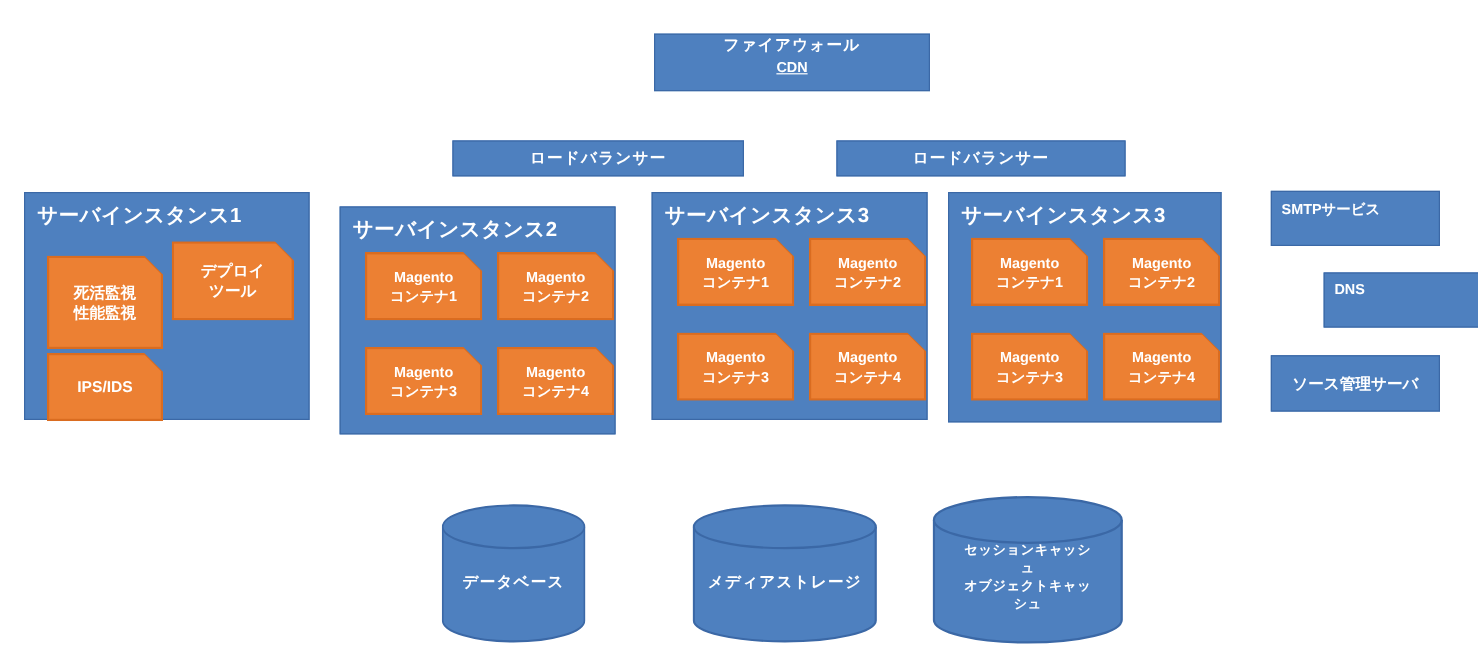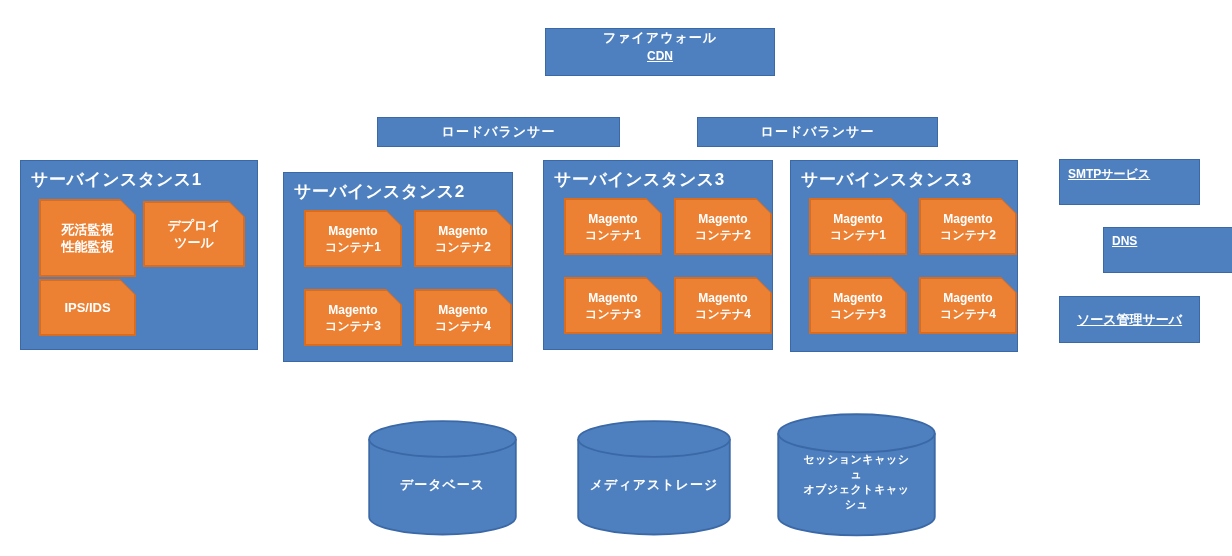--- a/index.html
+++ b/index.html
@@ -27,62 +27,62 @@
   
   .chip { position:absolute; background:#da6c20;
           clip-path:polygon(0 0, calc(100% - 16px) 0, 100% 16px, 100% 100%, 0 100%); }
   .chip-fill { position:absolute; left:1.6px; top:1.6px; right:1.6px; bottom:1.6px; background:#ec8033;
           clip-path:polygon(0 0, calc(100% - 14px) 0, 100% 14px, 100% 100%, 0 100%); }
   .chip-label { position:absolute; left:0; top:0; right:0; bottom:0; display:flex; align-items:center; justify-content:center;
           text-align:center; color:#ffffff; font-weight:700; font-size:12px; line-height:16px; white-space:pre-line; }
   .chip-label.big { font-size:13px; line-height:17px; }
 
   
-  .svc { font-size:12px; font-weight:700;text-decoration:underline; }
+  .svc { font-size:12px; font-weight:700; }
   .svc-pad { padding:6px 0 0 8px; }
   .smtp { left:1059px; top:159px; width:141px; height:46px; }
   .dns  { left:1059px; top:227px; width:141px; height:46px;margin-left:44px; }
   .src  { left:1059px; top:296px; width:141px; height:47px; display:flex; align-items:center; justify-content:center; font-size:13px; }
 
   
   .cyl { position:absolute; }
   .cyl svg { position:absolute; left:0; top:0; width:100%; height:100%; }
   .cyl-label { position:absolute; left:0; right:0; top:14px; bottom:0; display:flex; align-items:center; justify-content:center;
           text-align:center; color:#ffffff; font-weight:700; font-size:13px; letter-spacing:1px; white-space:pre-line; }
   .cyl-label.small { font-size:11px; line-height:15px; letter-spacing:0.5px; }
-  .cyl1 { left:368px; top:420px; width:120px; height:116px;padding-left:29px; }
+  .cyl1 { left:368px; top:420px; width:120px; height:116px; }
   .cyl2 { left:577px; top:420px; width:154px; height:116px; }
   .cyl3 { left:777px; top:413px; width:159px; height:124px; }
 </style>
 </head>
 <body>
 
 <div class="stage">
 
   <div class="box fw">
     <div class="fw-l1">ファイアウォール</div>
     <div class="fw-l2">CDN</div>
   </div>
 
   <div class="box lb lb1">ロードバランサー</div>
   <div class="box lb lb2">ロードバランサー</div>
 
   <div class="box si si1">
     <div class="si-title">サーバインスタンス1</div>
-    <div class="chip" style="left:18px;top:38px;width:97px;height:78px">
+    <div class="chip" style="left:18px;top:52px;width:97px;height:78px">
       <div class="chip-fill"></div>
       <div class="chip-label big">死活監視
 性能監視</div>
     </div>
     <div class="chip" style="left:122px;top:40px;width:102px;height:66px">
       <div class="chip-fill"></div>
       <div class="chip-label big">デプロイ
 ツール</div>
     </div>
-    <div class="chip" style="left:18px;top:118px;width:97px;height:57px">
+    <div class="chip" style="left:18px;top:133px;width:97px;height:57px">
       <div class="chip-fill"></div>
       <div class="chip-label big">IPS/IDS</div>
     </div>
   </div>
 
   <div class="box si si2">
     <div class="si-title">サーバインスタンス2</div>
     <div class="chip" style="left:20px;top:37px;width:98px;height:57px">
       <div class="chip-fill"></div>
       <div class="chip-label">Magento

